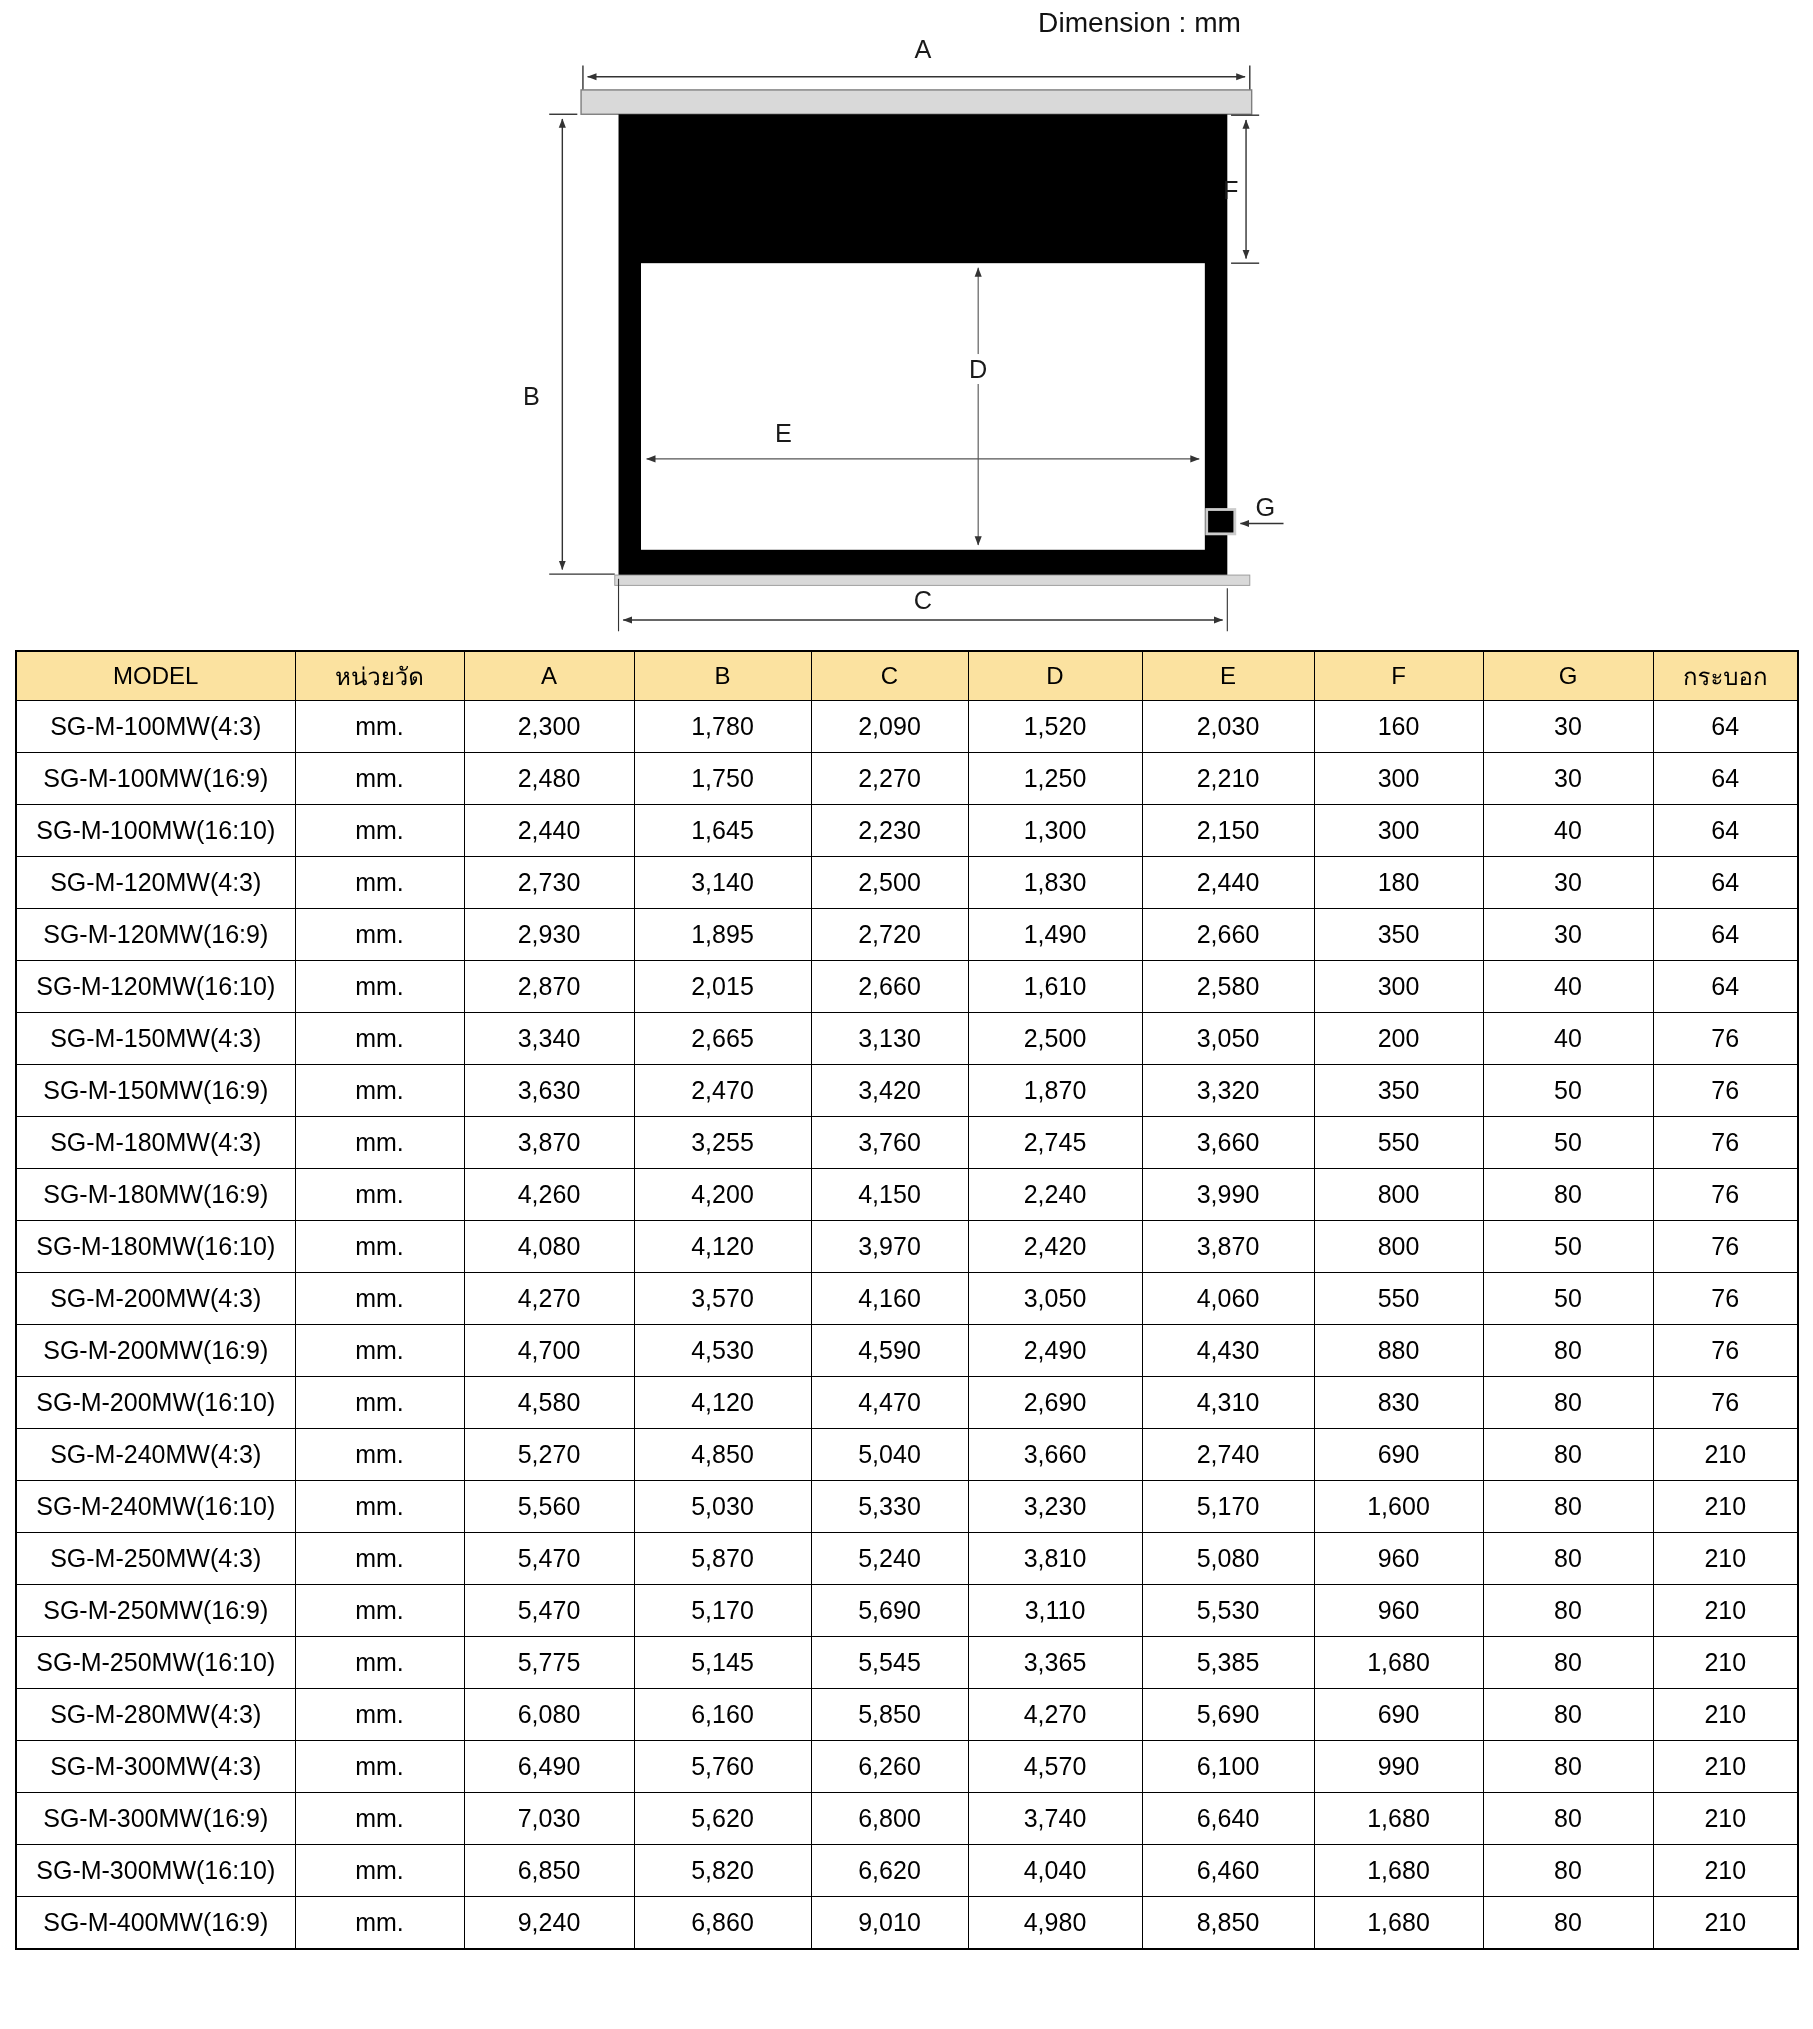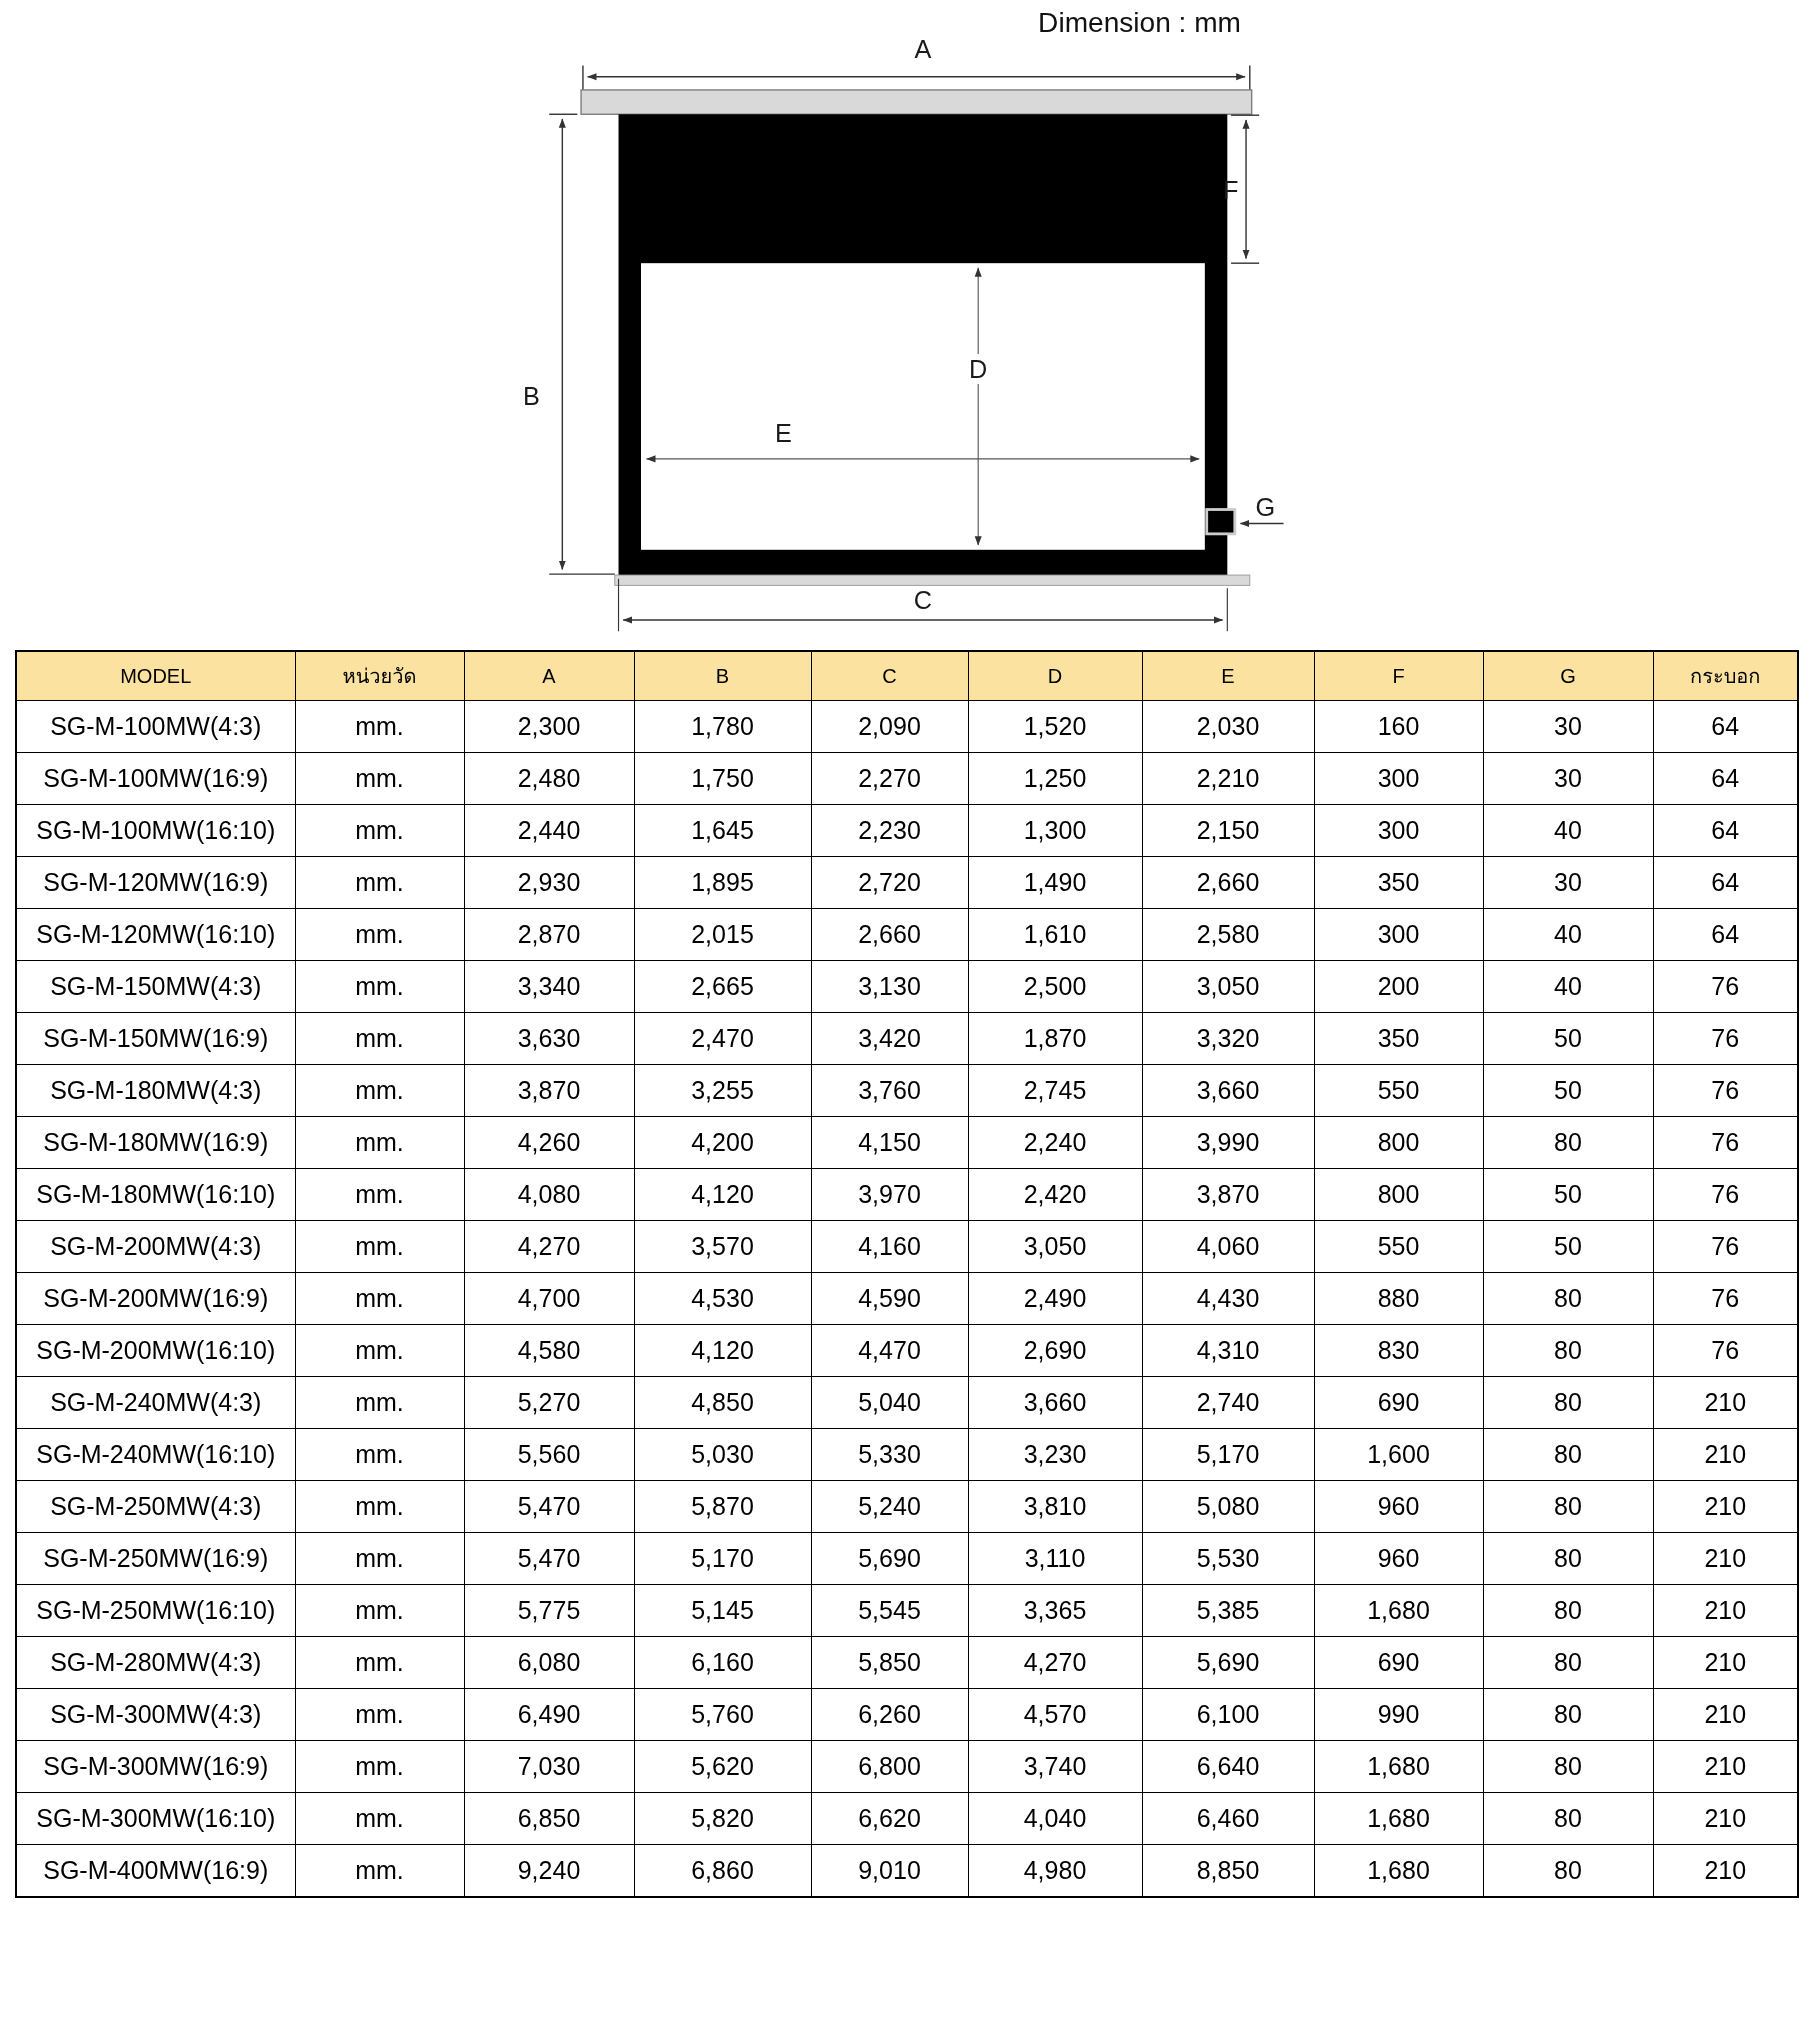--- a/index.html
+++ b/index.html
@@ -30,21 +30,21 @@
     font-weight:400;
     text-align:center;
     vertical-align:middle;
     padding:0 2.8px;
     white-space:nowrap;
     overflow:hidden;
   }
   table.spec th{
     background:var(--hdr);
     height:48px;
-    font-size:20px;
+    font-size:24px;
   }
   table.spec td:first-child{text-align:center;}
 </style>
 </head>
 <body>
 
 <div class="diagram-wrap">
   <svg width="1814" height="650" viewBox="0 0 1936 694">
     <defs>
       <marker id="arr" markerWidth="11" markerHeight="10" refX="9.5" refY="5" orient="auto-start-reverse" markerUnits="userSpaceOnUse">
@@ -154,20 +154,32 @@
           <td>2,440</td>
           <td>1,645</td>
           <td>2,230</td>
           <td>1,300</td>
           <td>2,150</td>
           <td>300</td>
           <td>40</td>
           <td>64</td>
         </tr>
         <tr>
+          <td>SG-M-120MW(4:3)</td>
+          <td>mm.</td>
+          <td>2,730</td>
+          <td>3,140</td>
+          <td>2,500</td>
+          <td>1,830</td>
+          <td>2,440</td>
+          <td>180</td>
+          <td>30</td>
+          <td>64</td>
+        </tr>
+        <tr>
           <td>SG-M-120MW(16:9)</td>
           <td>mm.</td>
           <td>2,930</td>
           <td>1,895</td>
           <td>2,720</td>
           <td>1,490</td>
           <td>2,660</td>
           <td>350</td>
           <td>30</td>
           <td>64</td>

